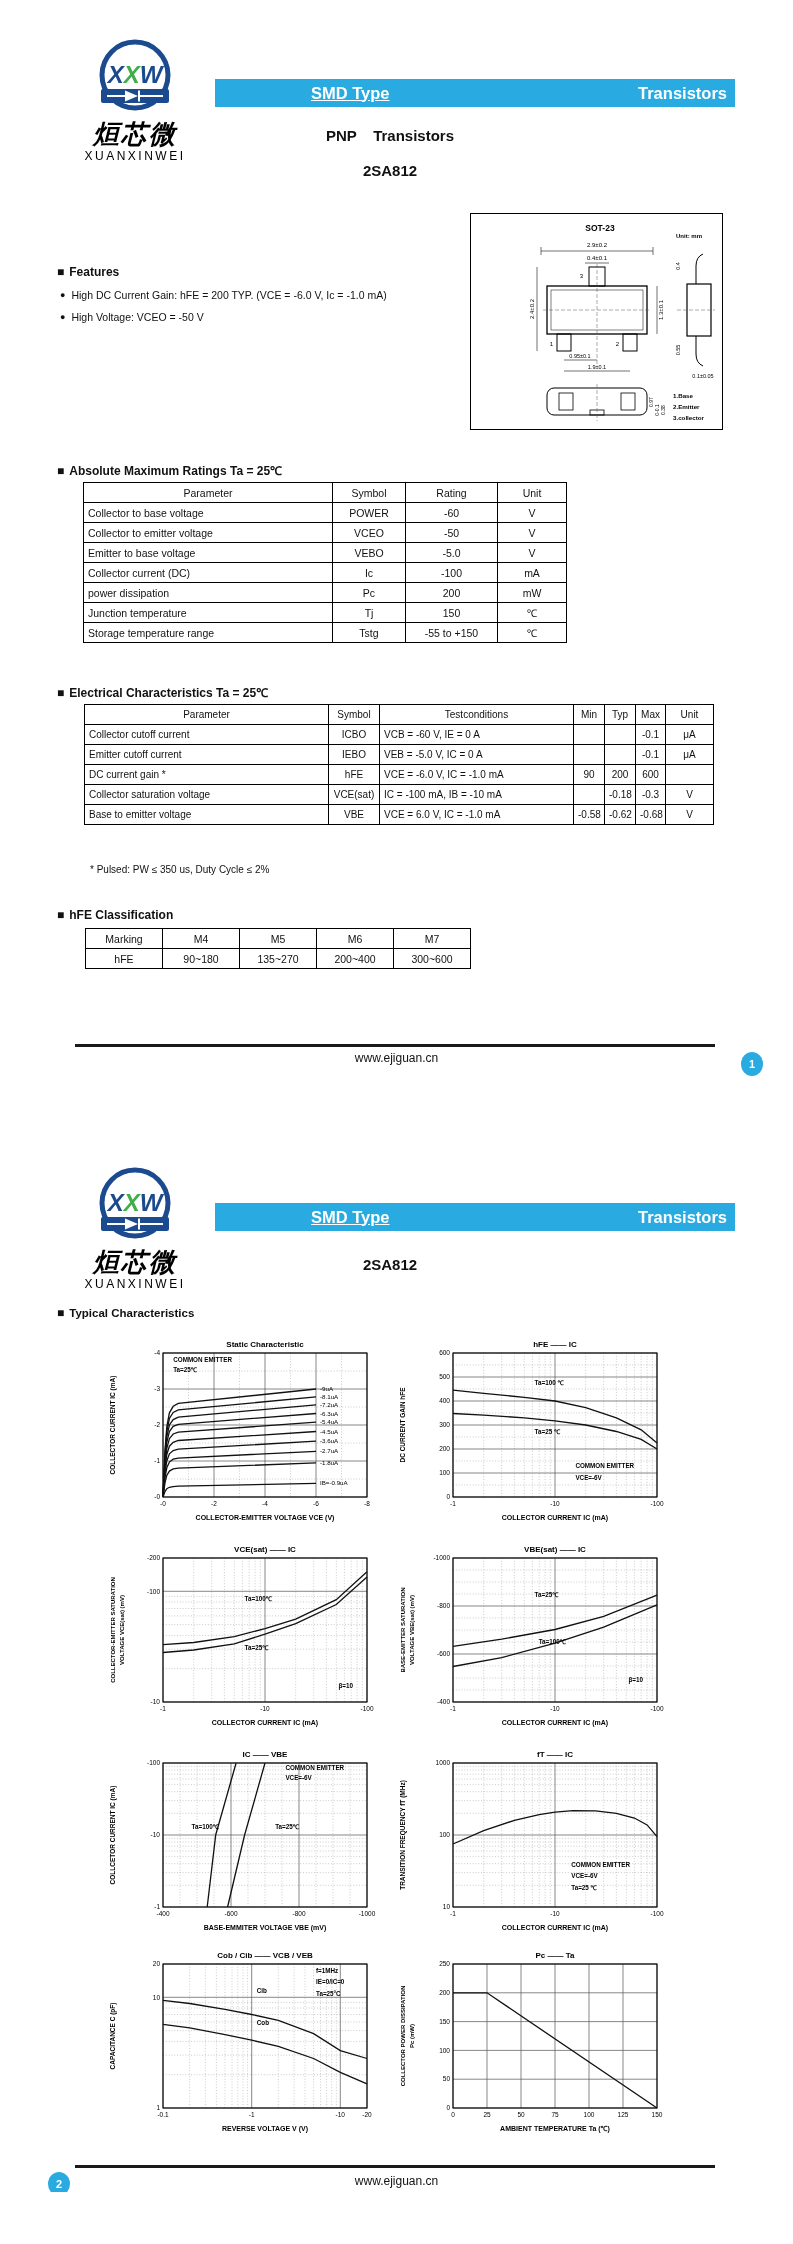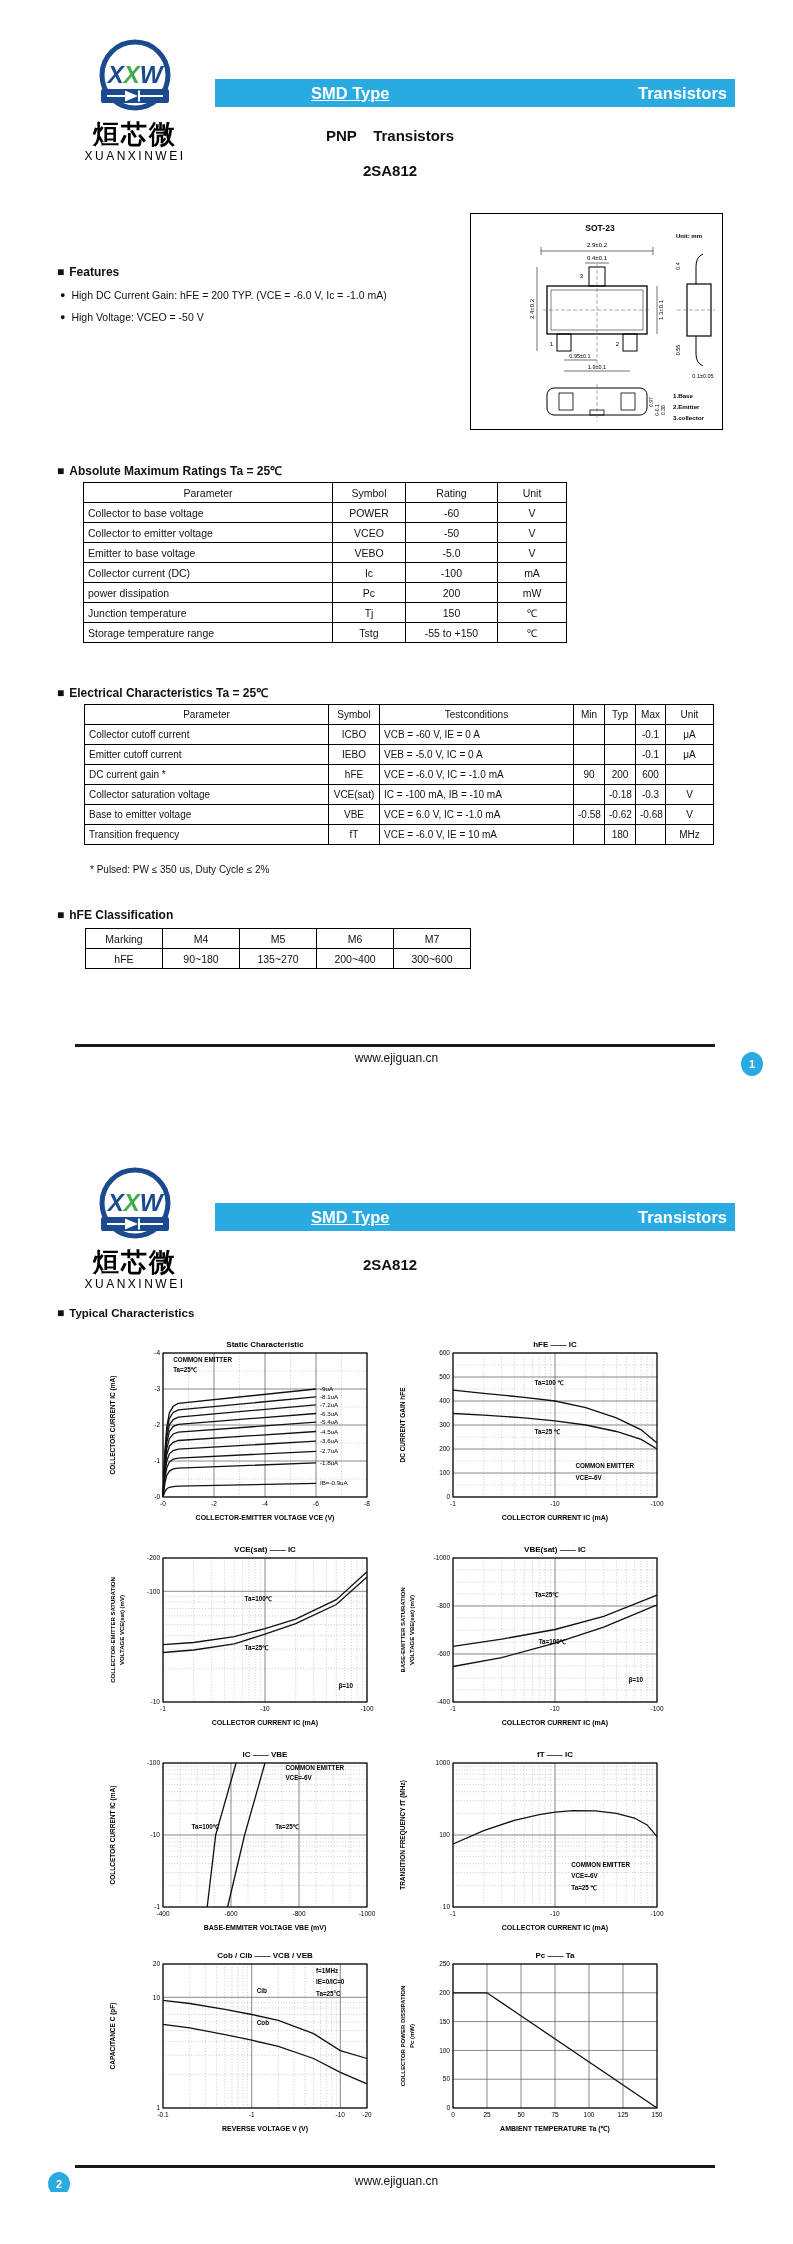--- a/index.html
+++ b/index.html
@@ -1,20 +1,20 @@
 <!DOCTYPE html>
 <html><head>
 <meta charset="utf-8">
 <style>
   html,body{margin:0;padding:0;background:#fff;}
   .sheet{position:relative;width:793px;height:2192px;background:#fff;overflow:hidden;
          font-family:"Liberation Sans",sans-serif;color:#111;}
   
   .logo{position:absolute;left:73px;width:124px;text-align:center;}
-  .logo-cn{font-size:26px;font-weight:bold;letter-spacing:2px;color:#000;line-height:28px;}
+  .logo-cn{font-size:26px;font-weight:bold;letter-spacing:2px;color:#000;line-height:28px;font-style:italic;}
   .logo-en{font-size:12px;letter-spacing:2.5px;color:#000;margin-top:1px;}
   
   .banner{position:absolute;left:215px;width:520px;height:28px;display:flex;align-items:center;
           justify-content:space-between;color:#fff;font-weight:bold;font-size:16.5px;}
   .banner .bl{margin-left:96px;text-decoration:underline;}
   .banner .br{margin-right:8px;}
   .center-title{position:absolute;left:150px;width:480px;text-align:center;font-weight:bold;font-size:15px;}
   .pre{white-space:pre;}
   
   .sec-title{position:absolute;font-size:12px;font-weight:bold;display:flex;align-items:center;gap:5px;}
@@ -263,29 +263,20 @@
           <td>V</td>
         </tr>
         <tr>
           <td class="tl">Base to emitter voltage</td>
           <td>VBE</td>
           <td class="tl">VCE = 6.0 V, IC = -1.0 mA</td>
           <td>-0.58</td>
           <td>-0.62</td>
           <td>-0.68</td>
           <td>V</td>
-        </tr>
-        <tr>
-          <td class="tl">Transition frequency</td>
-          <td>fT</td>
-          <td class="tl">VCE = -6.0 V, IE = 10 mA</td>
-          <td></td>
-          <td>180</td>
-          <td></td>
-          <td>MHz</td>
         </tr>
       </tbody>
   </table>
   <div class="footnote" style="left:90px;top:864px">* Pulsed: PW ≤ 350  us, Duty Cycle ≤ 2%</div>
 
   <div class="sec-title" style="left:57px;top:908px">
     <span class="marker">■</span>
     <span>hFE Classification</span>
   </div>
   <table class="tbl" style="left:85px;top:928px;width:385px">

